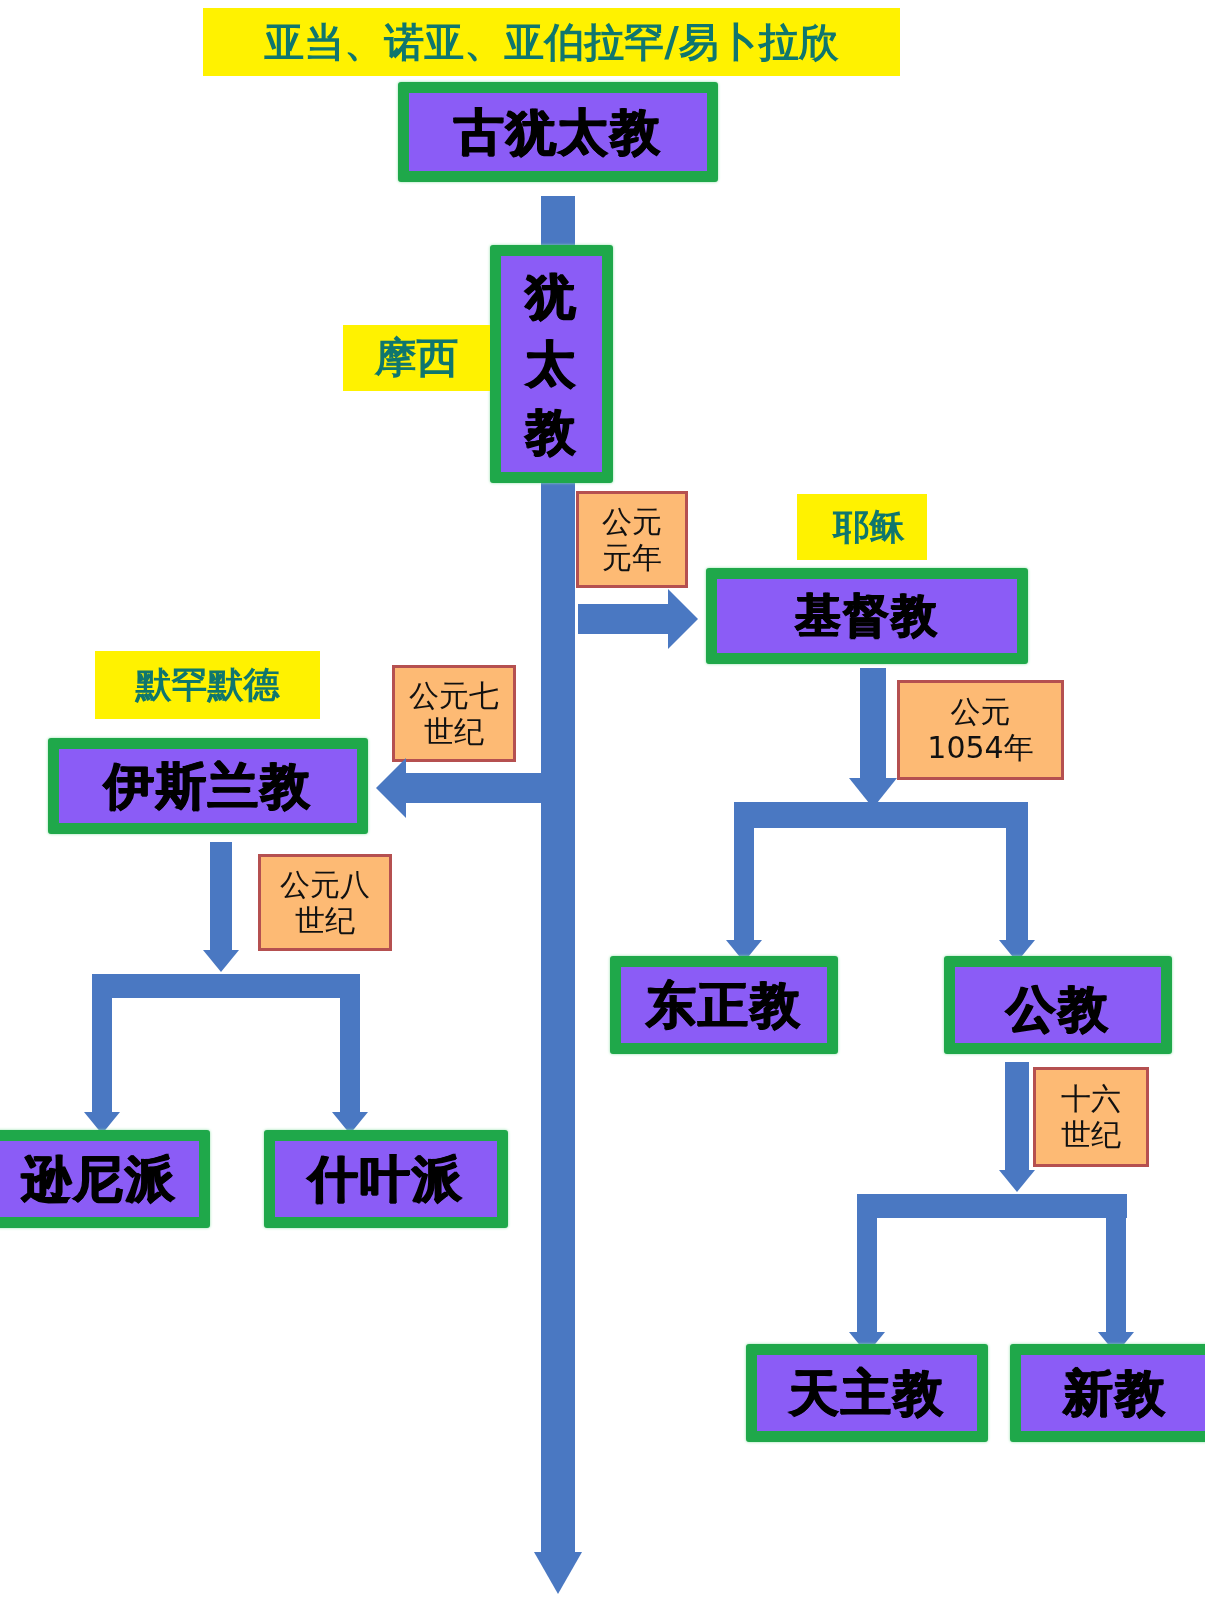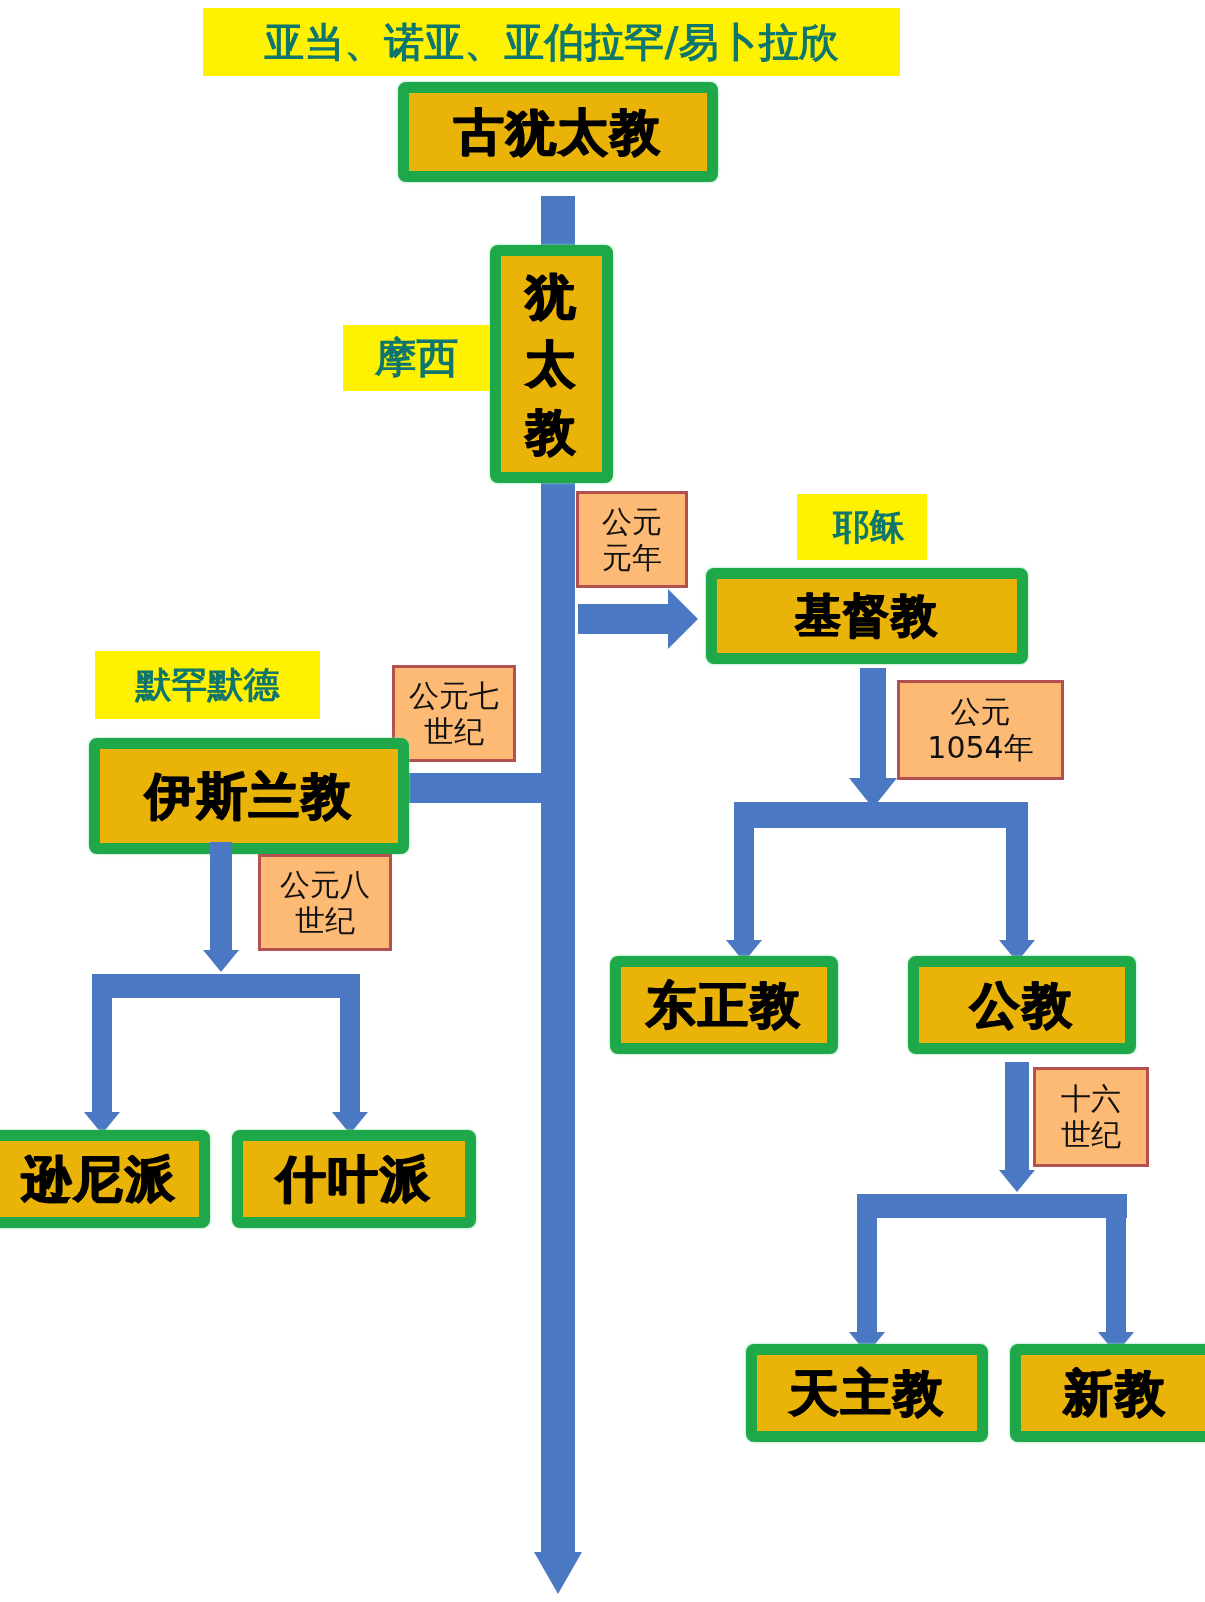--- a/index.html
+++ b/index.html
@@ -1,21 +1,21 @@
 <!DOCTYPE html>
 <html><head>
 <meta charset="utf-8">
 <style>
   html, body { margin:0; padding:0; background:#ffffff; }
   body { width:1205px; height:1602px; position:relative; overflow:hidden;
          font-family:"DejaVu Sans", "Liberation Sans", sans-serif; }
   .abs { position:absolute; box-sizing:border-box; }
   .yellow { background:#fff200; color:#0f766e; font-weight:bold;
             display:flex; align-items:center; justify-content:center; }
-  .node { border:11px solid #1fa84a; border-radius:8px; background:#eab308;
+  .node { border:11px solid #1fa84a; border-radius:3px; background:#8b5cf6;
           display:flex; align-items:center; justify-content:center;
           color:#000; font-weight:bold; box-shadow:0 0 3px #8fe0a8; }
   .node span { text-shadow: 1px 0 0 #000, -1px 0 0 #000, 0 1px 0 #000; letter-spacing:2px; }
   .date { border:3px solid #b55050; background:#fdba74; color:#111;
           display:flex; align-items:center; justify-content:center;
           text-align:center; font-size:30px; line-height:36px; white-space:pre-line; }
   .bar { background:#4a78c2; }
   .tri-down { width:0; height:0; border-left:24px solid transparent; border-right:24px solid transparent; border-top:30px solid #4a78c2; }
   .tri-right { width:0; height:0; border-top:30px solid transparent; border-bottom:30px solid transparent; border-left:30px solid #4a78c2; }
   .tri-left { width:0; height:0; border-top:30px solid transparent; border-bottom:30px solid transparent; border-right:30px solid #4a78c2; }
@@ -66,59 +66,59 @@
 </div>
 
 <div class="abs date" style="left:392px;top:665px;width:124px;height:97px;">
   <span>公元七
 世纪</span>
 </div>
 
 <div class="abs bar" style="left:404px;top:773px;width:137px;height:30px;"></div>
 <div class="abs tri-left" style="left:376px;top:758px;"></div>
 
-<div class="abs node" style="left:48px;top:738px;width:320px;height:116px;font-size:50px;margin-left:41px;">
+<div class="abs node" style="left:48px;top:738px;width:320px;height:96px;font-size:50px;">
   <span>伊斯兰教</span>
 </div>
 
 <div class="abs bar" style="left:210px;top:842px;width:22px;height:110px;"></div>
 <div class="abs tri-down-s" style="left:203px;top:950px;"></div>
 <div class="abs date" style="left:258px;top:854px;width:134px;height:97px;">
   <span>公元八
 世纪</span>
 </div>
 <div class="abs bar" style="left:92px;top:974px;width:268px;height:24px;"></div>
 <div class="abs bar" style="left:92px;top:974px;width:20px;height:140px;"></div>
 <div class="abs tri-down-s" style="left:84px;top:1112px;"></div>
 <div class="abs bar" style="left:340px;top:974px;width:20px;height:140px;"></div>
 <div class="abs tri-down-s" style="left:332px;top:1112px;"></div>
 
 <div class="abs node" style="left:-12px;top:1130px;width:222px;height:98px;font-size:50px;">
   <span>逊尼派</span>
 </div>
-<div class="abs node" style="left:232px;top:1130px;width:244px;height:98px;font-size:50px;">
+<div class="abs node" style="left:264px;top:1130px;width:244px;height:98px;font-size:50px;">
   <span>什叶派</span>
 </div>
 
 <div class="abs bar" style="left:860px;top:668px;width:26px;height:112px;"></div>
 <div class="abs tri-down" style="left:849px;top:778px;"></div>
 <div class="abs date" style="left:897px;top:680px;width:167px;height:100px;">
   <span>公元
 1054年</span>
 </div>
 <div class="abs bar" style="left:734px;top:802px;width:294px;height:26px;"></div>
 <div class="abs bar" style="left:734px;top:802px;width:20px;height:140px;"></div>
 <div class="abs tri-down-s" style="left:726px;top:940px;"></div>
 <div class="abs bar" style="left:1006px;top:802px;width:22px;height:140px;"></div>
 <div class="abs tri-down-s" style="left:999px;top:940px;"></div>
 
 <div class="abs node" style="left:610px;top:956px;width:228px;height:98px;font-size:50px;">
   <span>东正教</span>
 </div>
-<div class="abs node" style="left:908px;top:956px;width:228px;height:98px;font-size:50px;">
+<div class="abs node" style="left:944px;top:956px;width:228px;height:98px;font-size:50px;align-items:flex-end;">
   <span>公教</span>
 </div>
 
 <div class="abs bar" style="left:1005px;top:1062px;width:24px;height:112px;"></div>
 <div class="abs tri-down-s" style="left:999px;top:1170px;"></div>
 <div class="abs date" style="left:1033px;top:1067px;width:116px;height:100px;">
   <span>十六
 世纪</span>
 </div>
 <div class="abs bar" style="left:857px;top:1194px;width:270px;height:24px;"></div>

